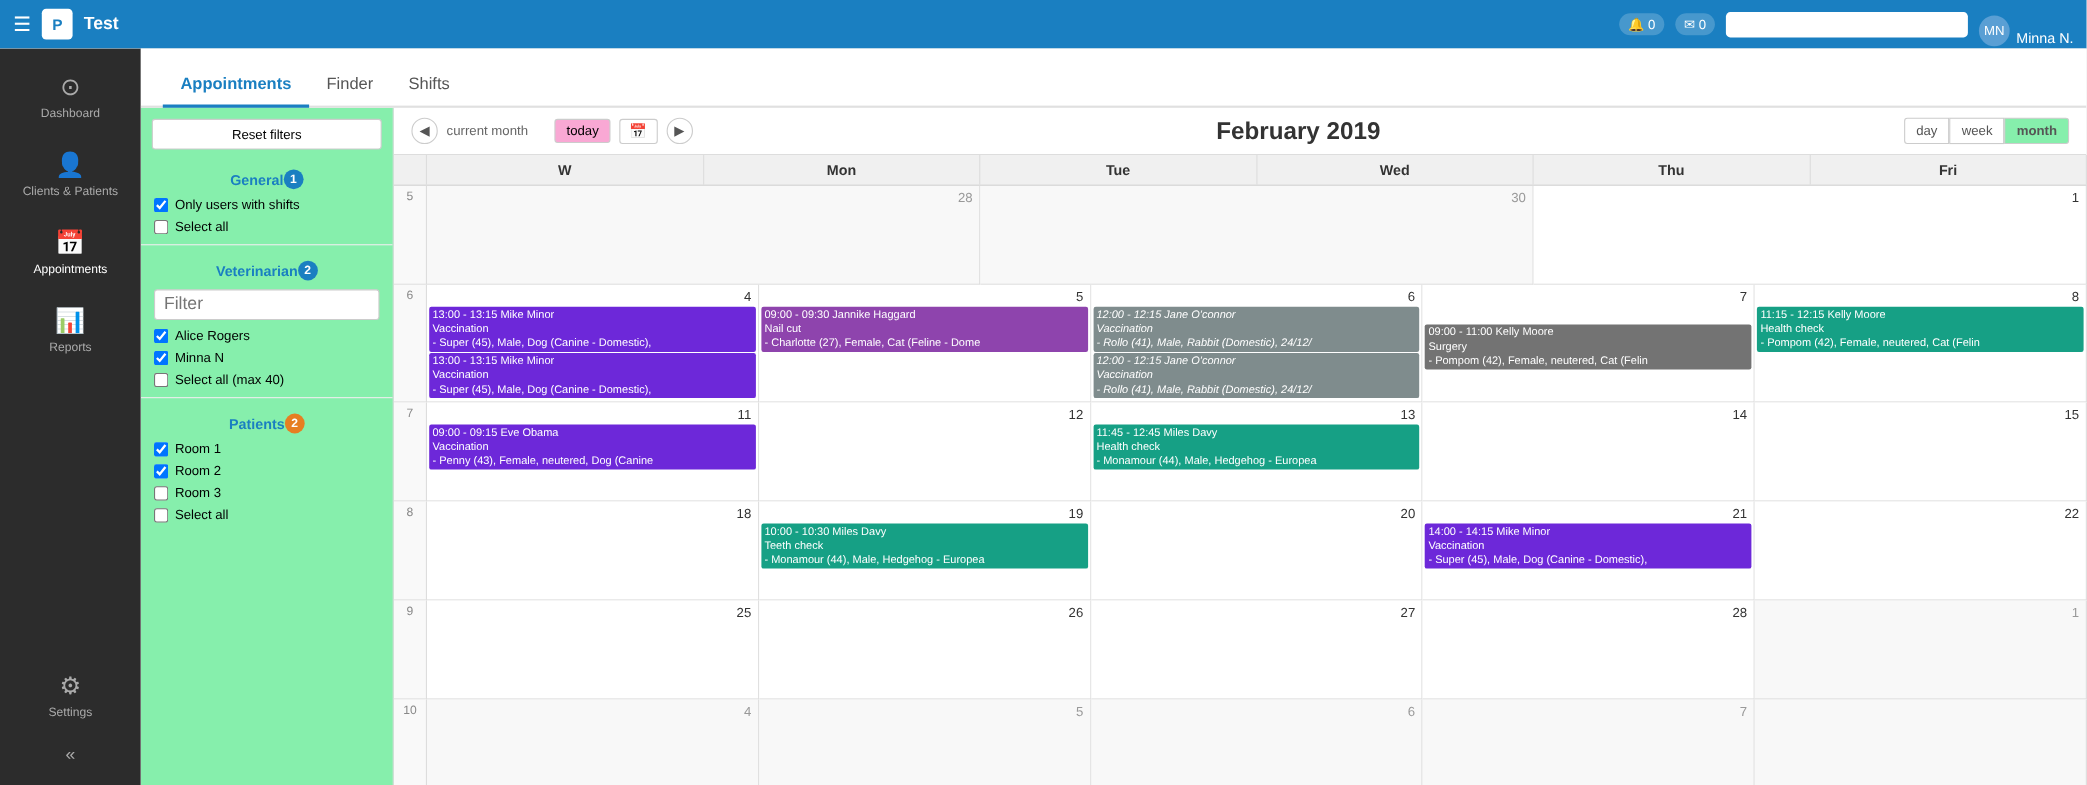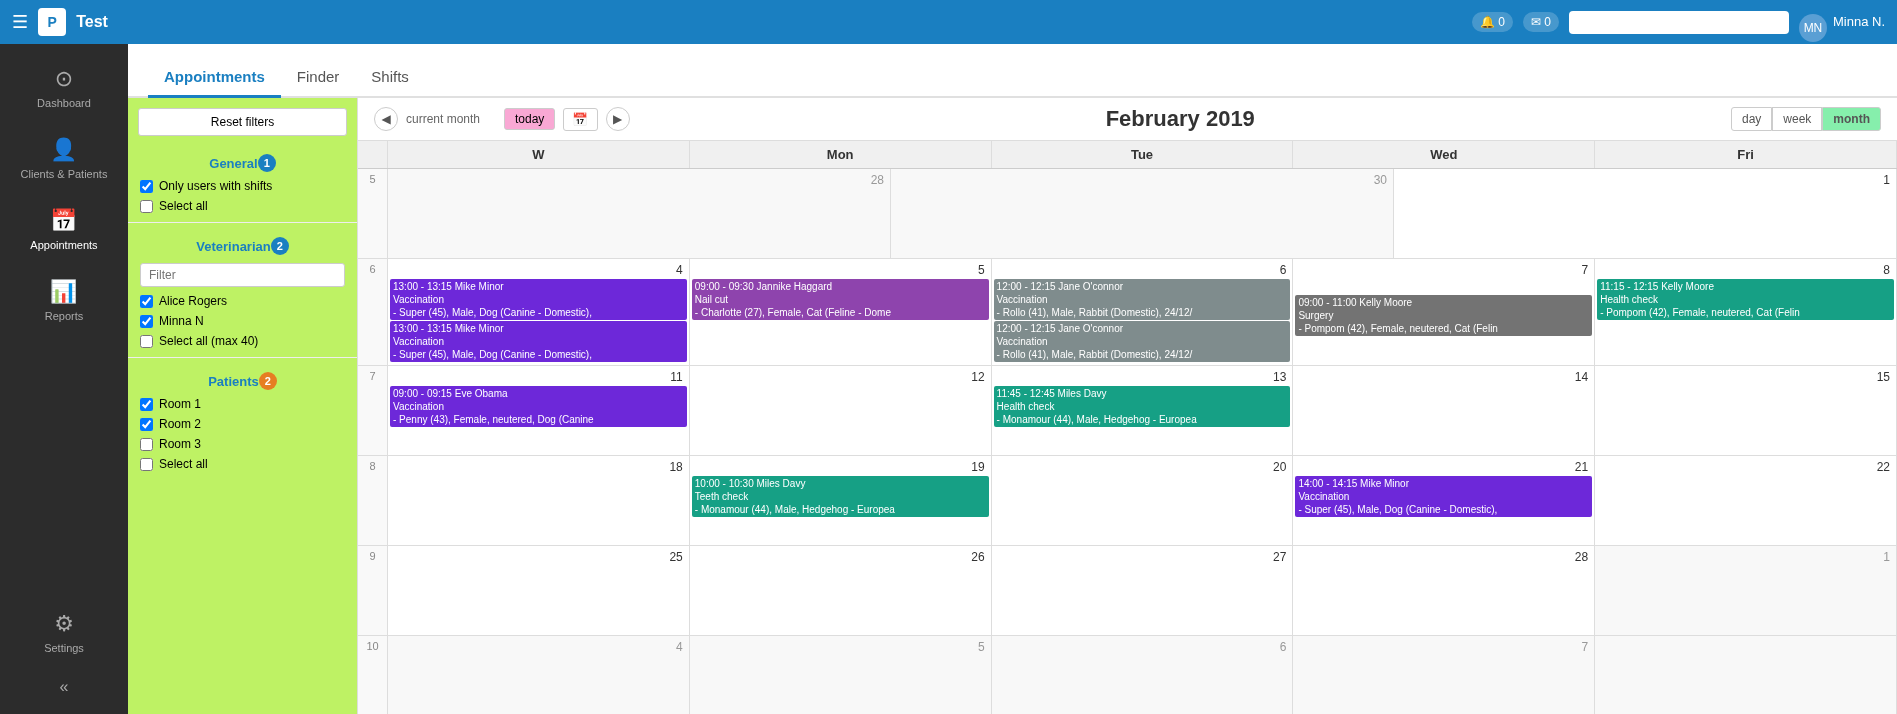--- a/index.html
+++ b/index.html
@@ -40,21 +40,21 @@
       display: flex; align-items: center; gap: 3px;
     }
     .topnav-search {
       background: white;
       border: none;
       border-radius: 4px;
       padding: 4px 10px;
       width: 220px;
       font-size: 13px;
     }
-    .topnav-user { display: flex; align-items: flex-start; gap: 6px; color: white; font-size: 13px; margin-top: 12px; }
+    .topnav-user { display: flex; align-items: flex-end; gap: 6px; color: white; font-size: 13px; margin-top: 12px; }
     .topnav-avatar {
       width: 28px; height: 28px;
       border-radius: 50%;
       background: #5a9fd4;
       display: flex; align-items: center; justify-content: center;
       font-size: 12px;
     }
 
     
     .main-layout { display: flex; flex: 1; overflow: hidden; }
@@ -135,21 +135,21 @@
     
     .calendar-body {
       display: flex;
       flex: 1;
       overflow: hidden;
     }
 
     
     .filter-panel {
       width: 230px;
-      background: #bef264;
+      background: #86efac;
       border-right: 1px solid #ddd;
       overflow-y: auto;
       flex-shrink: 0;
       padding-bottom: 19px;
     }
     .filter-reset-btn {
       display: block;
       width: calc(100% - 20px);
       margin: 10px;
       padding: 6px;
@@ -192,21 +192,21 @@
       padding: 3px 12px;
       font-size: 12px;
     }
     .filter-checkbox-row input[type=checkbox] { cursor: pointer; }
     .filter-input {
       width: calc(100% - 24px);
       margin: 4px 12px;
       padding: 4px 8px;
       border: 1px solid #ccc;
       border-radius: 3px;
-      font-size: 12px;
+      font-size: 16px;
     }
     .filter-divider { border: none; border-top: 1px solid #eee; margin: 6px 0; }
 
     
     .calendar-main {
       flex: 1;
       overflow: hidden;
       display: flex;
       flex-direction: column;
       padding: 0;
@@ -329,21 +329,21 @@
       padding: 1px 3px;
       font-size: 10px;
       margin-bottom: 1px;
       color: white;
       cursor: pointer;
       line-height: 1.3;
       overflow: hidden;
     }
     .event-green { background: #6d28d9; }
     .event-purple { background: #8e44ad; }
-    .event-gray { background: #7f8c8d; }
+    .event-gray { background: #7f8c8d; font-style: italic; }
     .event-blue { background: #737373; margin-top: 16px; }
     .event-teal { background: #16a085; }
   </style>
 </head>
 <body>
 
 <div class="topnav">
   <span class="topnav-hamburger">☰</span>
   <div class="topnav-logo">P</div>
   <span class="topnav-title">Test</span>
@@ -476,20 +476,21 @@
         </div>
 
         <div class="cal-grid">
 
           <div class="cal-header-row">
             <div class="cal-header-weeknum"></div>
             <div class="cal-col-header">W</div>
             <div class="cal-col-header">Mon</div>
             <div class="cal-col-header">Tue</div>
             <div class="cal-col-header">Wed</div>
+            <div class="cal-col-header">Thu</div>
             <div class="cal-col-header">Fri</div>
           </div>
 
           <div class="cal-weekrow">
             <div class="cal-weeknum">5</div>
             <div class="cal-day other-month">
                 <div class="cal-day-num">28</div>
               </div>
             <div class="cal-day other-month">
                 <div class="cal-day-num">30</div>

